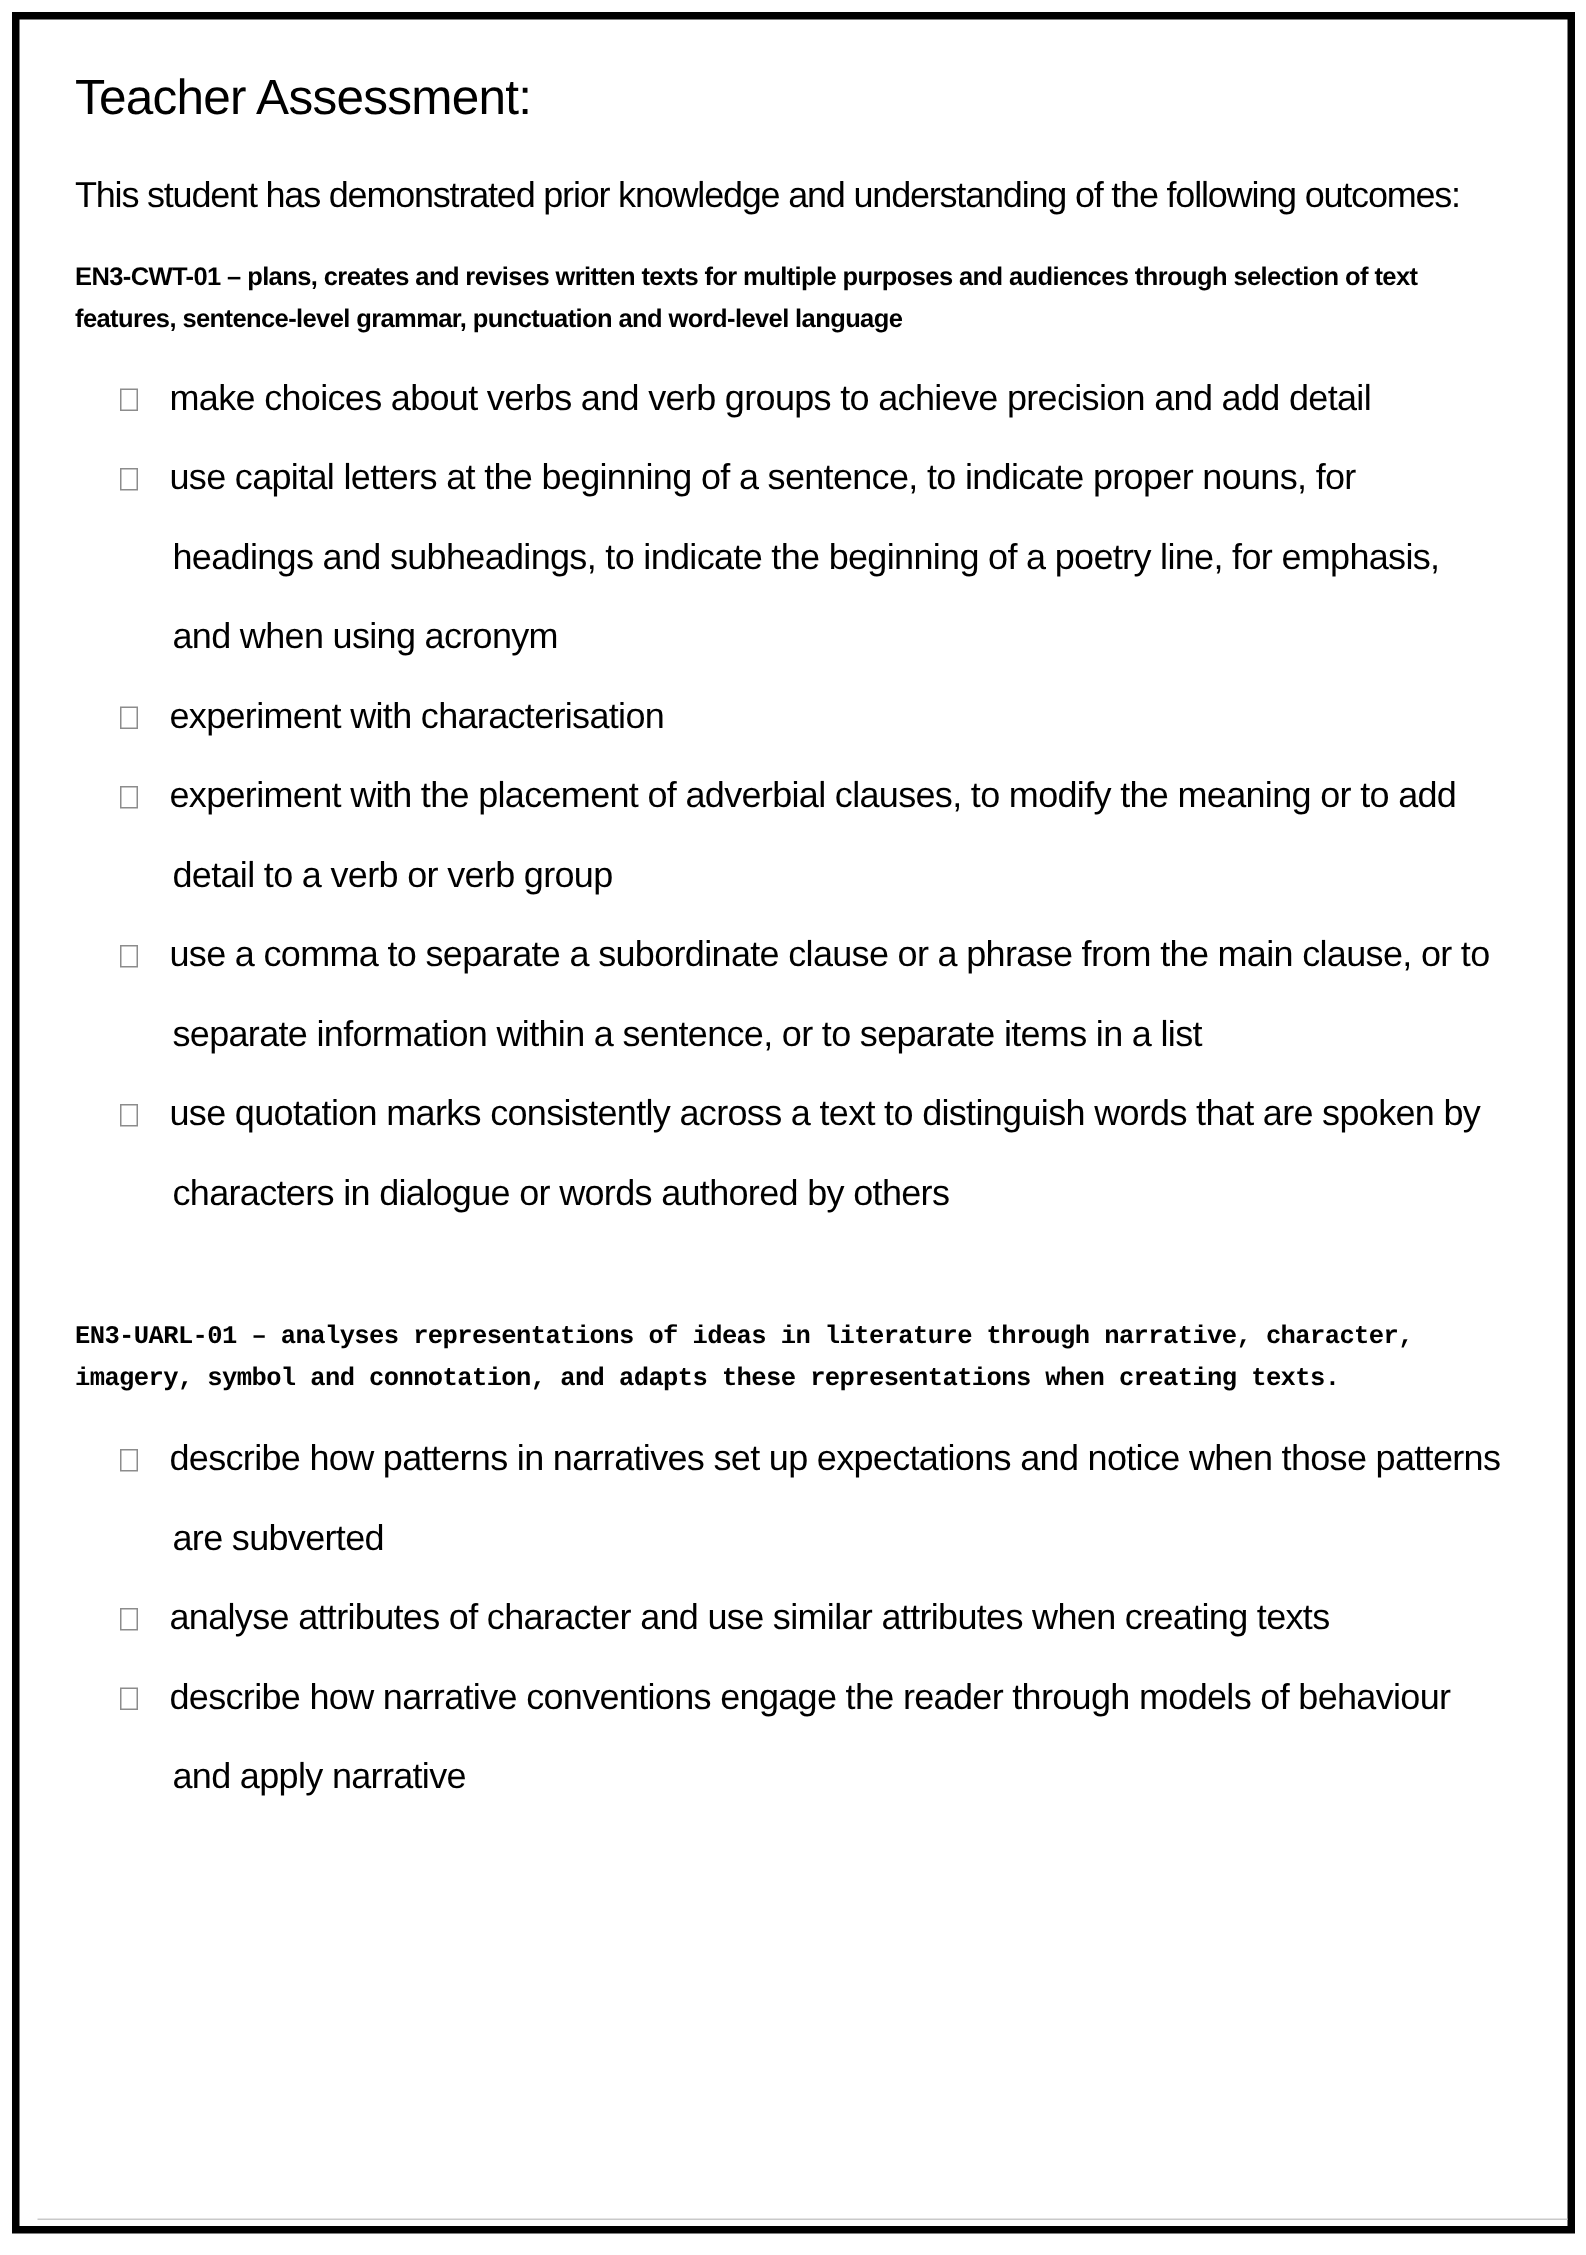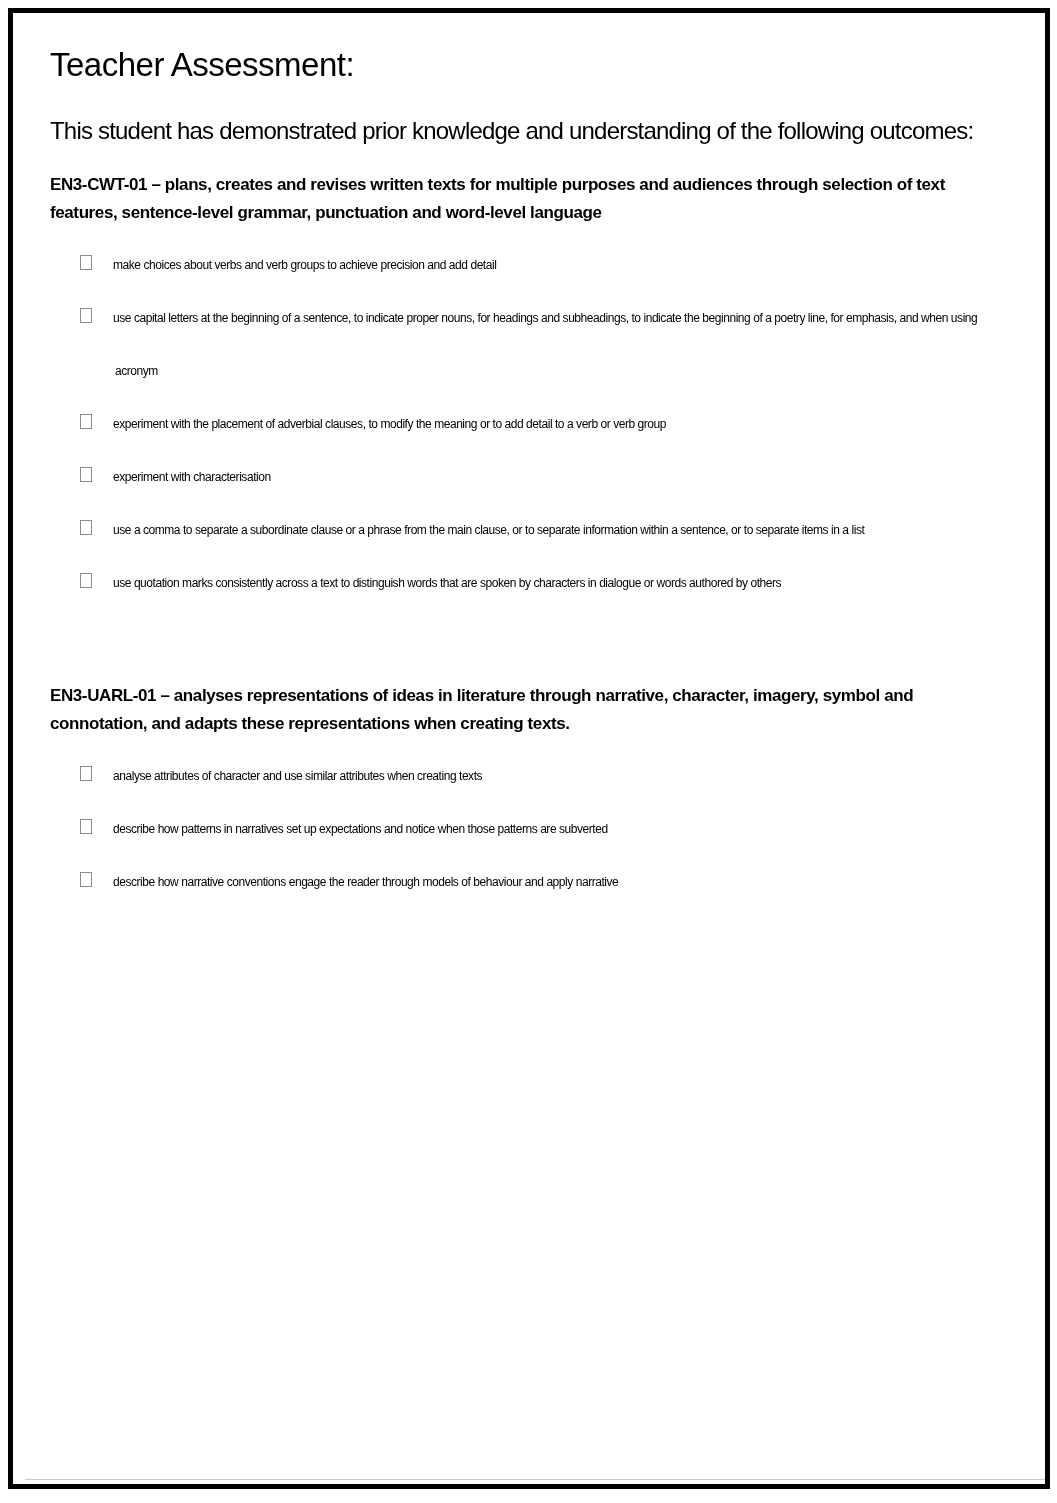--- a/index.html
+++ b/index.html
@@ -62,27 +62,28 @@
   }
   .outcome-heading {
     font-size: 17px;
     line-height: 28px;
     font-weight: bold;
     letter-spacing: -0.4px;
     margin: 24px 0 0 0;
     max-width: 958px;
   }
   .outcome-heading.second {
-    margin-top: 72px;
+    margin-top: 56px;
+    font-family: Liberation Mono, monospace;
   }
   ul.outcome-list {
     list-style: none;
     margin: 12px 0 0 0;
     padding: 0;
-    font-size: 12px;
+    font-size: 24px;
     line-height: 53px;
     letter-spacing: -0.45px;
     max-width: 952px;
   }
   ul.outcome-list li {
     padding-left: 65px;
     text-indent: -35px;
   }
   .checkbox {
     display: inline-block;
@@ -114,46 +115,46 @@
           <li>
             <span class="checkbox"></span><span>make choices about verbs and verb groups to achieve precision and add detail</span>
           </li>
 
           <li>
             <span class="checkbox"></span><span>use capital letters at the beginning of a sentence, to indicate proper nouns, for headings and subheadings, to indicate the beginning of a poetry line, for emphasis, and when using acronym</span>
           </li>
 
 
           <li>
-            <span class="checkbox"></span><span>experiment with the placement of adverbial clauses, to modify the meaning or to add detail to a verb or verb group</span>
+            <span class="checkbox"></span><span>experiment with characterisation</span>
           </li>
 
           <li>
-            <span class="checkbox"></span><span>experiment with characterisation</span>
+            <span class="checkbox"></span><span>experiment with the placement of adverbial clauses, to modify the meaning or to add detail to a verb or verb group</span>
           </li>
 
           <li>
             <span class="checkbox"></span><span>use a comma to separate a subordinate clause or a phrase from the main clause, or to separate information within a sentence, or to separate items in a list</span>
           </li>
 
           <li>
             <span class="checkbox"></span><span>use quotation marks consistently across a text to distinguish words that are spoken by characters in dialogue or words authored by others</span>
           </li>
         </ul>
 
       <h3 class="outcome-heading second">EN3-UARL-01 – analyses representations of ideas in literature through narrative, character, imagery, symbol and connotation, and adapts these representations when creating texts.</h3>
 
       <ul class="outcome-list">
 
           <li>
-            <span class="checkbox"></span><span>analyse attributes of character and use similar attributes when creating texts</span>
+            <span class="checkbox"></span><span>describe how patterns in narratives set up expectations and notice when those patterns are subverted</span>
           </li>
 
           <li>
-            <span class="checkbox"></span><span>describe how patterns in narratives set up expectations and notice when those patterns are subverted</span>
+            <span class="checkbox"></span><span>analyse attributes of character and use similar attributes when creating texts</span>
           </li>
 
           <li>
             <span class="checkbox"></span><span>describe how narrative conventions engage the reader through models of behaviour and apply narrative</span>
           </li>
         </ul>
 
     </div>
   </div>
 </div>

